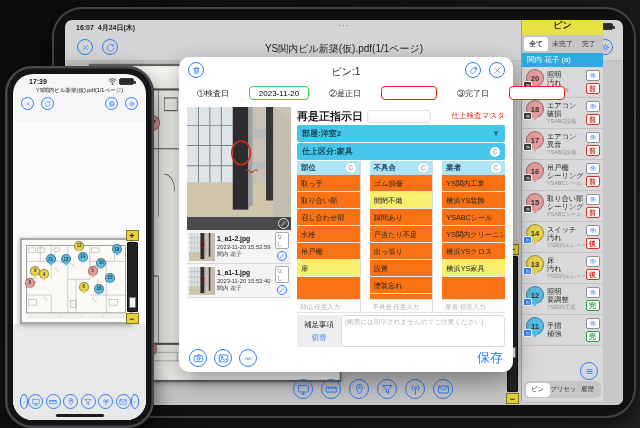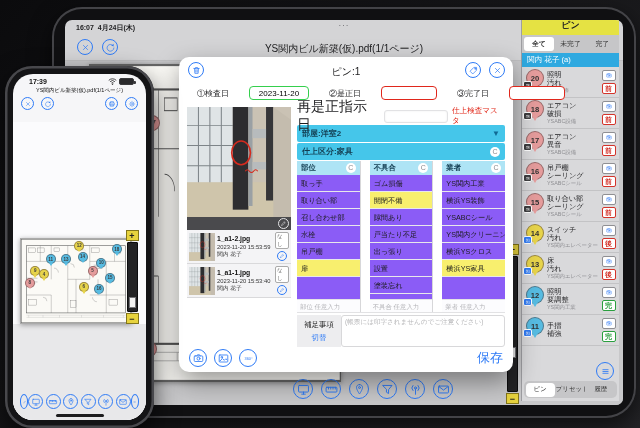--- a/index.html
+++ b/index.html
@@ -75,48 +75,48 @@
   .thumb-row{display:flex;align-items:center;height:34px;border-bottom:1px solid #d9d9db;background:#f4f4f6;padding:2px;}
   .thumb-img{width:26px;height:28px;flex:0 0 auto;}
   .thumb-meta{flex:1;min-width:0;padding-left:2px;line-height:1.25;}
   .t-name{font-size:6.8px;font-weight:bold;color:#111;white-space:nowrap;}
   .t-date,.t-user{font-size:5.8px;color:#333;white-space:nowrap;}
   .thumb-side{display:flex;flex-direction:column;align-items:center;gap:2px;flex:0 0 14px;}
   .t-badge{font-size:5.5px;color:#666;border:0.5px solid #aaa;border-radius:2px;background:#fff;padding:0 1px;line-height:1.3;}
   .thumb-side .cbtn{width:10px;height:10px;border-width:1px;padding:1px;}
   .m-right{position:absolute;left:118px;right:8px;top:0;bottom:0;}
   .m-recor{display:flex;align-items:center;height:18px;gap:4px;}
-  .m-recor .lab{font-size:14px;}
+  .m-recor .lab{font-size:11px;font-weight:bold;}
   .m-recor input{width:64px;height:13px;border:1px solid #e2e2e4;border-radius:3px;background:#fff;box-shadow:inset 0 0 2px rgba(0,0,0,.08);}
   .m-master{margin-left:auto;color:#e02314;font-size:7.6px;}
   .m-bar{height:17px;background:#45c6ea;border-radius:2px;display:flex;align-items:center;padding:0 5px;
          font-size:8px;font-weight:bold;color:#123c50;margin-bottom:1px;}
   .m-bar .caret{margin-left:auto;color:#106a94;font-size:8px;}
   .cdot{margin-left:auto;width:10px;height:10px;background:#fff;border-radius:50%;font-size:7px;line-height:10px;
         text-align:center;color:#8a8a8e;font-weight:normal;}
   .m-cols{display:flex;height:152px;border-bottom:1px solid #e2e2e4;overflow:hidden;gap:9px;}
   .mcol{flex:1;display:flex;flex-direction:column;border-right:1px solid #d7d7d9;min-width:0;}
   .mcol:last-child{border-right:none;}
   .mcol-h{height:14px;background:#aee4f5;display:flex;align-items:center;padding:0 4px;font-size:7.4px;font-weight:bold;color:#123c50;flex:0 0 auto;}
-  .mcol-list{flex:1;overflow:hidden;background:#8b5cf6;}
+  .mcol-list{flex:1;overflow:hidden;background:#f97316;}
   .mitem{height:17px;line-height:17px;padding:0 4px;font-size:7.2px;border-bottom:1px solid #e8e8ea;white-space:nowrap;overflow:hidden;}
   .mitem.sel{background:#f8ef6e;}
   .minp{height:13px;border:none;border-top:1px solid #e4e4e6;font-size:6.4px;padding:0 3px;background:#fcfcfe;flex:0 0 auto;font-family:inherit;}
   .minp::placeholder{color:#b2b2b6;}
   .m-note{display:flex;margin-top:2px;height:32px;}
   .m-notelab{width:44px;background:#ededef;display:flex;flex-direction:column;justify-content:center;align-items:center;gap:3px;}
   .m-notelab .nl{font-size:7.4px;color:#222;}
   .m-notelab .sw{font-size:7.4px;color:#2f7bf6;}
   .m-note textarea{flex:1;resize:none;border:1px solid #d8d8da;border-radius:3px;font-size:6.6px;padding:2px 3px;color:#333;font-family:inherit;}
   .m-note textarea::placeholder{color:#b5b5b7;}
   .m-foot{position:absolute;bottom:0;left:0;right:0;height:28px;display:flex;align-items:center;padding:0 10px;gap:7px;}
   .m-save{margin-left:auto;color:#2f7bf6;font-size:13px;}
 
   
-  .sidebar{position:absolute;left:456px;top:-4px;width:98px;bottom:4px;background:#d9d9db;border-left:1px solid #9e9ea2;
+  .sidebar{position:absolute;left:456px;top:-4px;width:82px;bottom:4px;background:#d9d9db;border-left:1px solid #9e9ea2;
            display:flex;flex-direction:column;z-index:3;}
   .sb-title{height:19px;background:#e5e243;text-align:center;font-size:9px;font-weight:bold;color:#222;line-height:19px;flex:0 0 auto;}
   .sb-tabs{display:flex;background:#c6c6c8;padding:2px;gap:2px;flex:0 0 auto;}
   .sb-tab{flex:1;font-size:6.8px;text-align:center;padding:2px 0;border-radius:3px;color:#333;white-space:nowrap;}
   .sb-tab.sel{background:#fff;font-weight:bold;}
   .sb-user{background:#2fa9e0;color:#fff;font-size:7.6px;padding:2px 5px;flex:0 0 auto;white-space:nowrap;}
   .sb-list{flex:1;overflow:hidden;}
   .sb-row{height:31px;display:flex;align-items:center;padding:0 3px;border-bottom:1px solid #c3c3c5;}
   .sb-pinwrap{width:22px;flex:0 0 auto;position:relative;height:26px;}
   .sb-balloon{position:absolute;left:1px;top:0;width:18px;height:18px;border-radius:50%;background:var(--pc);

